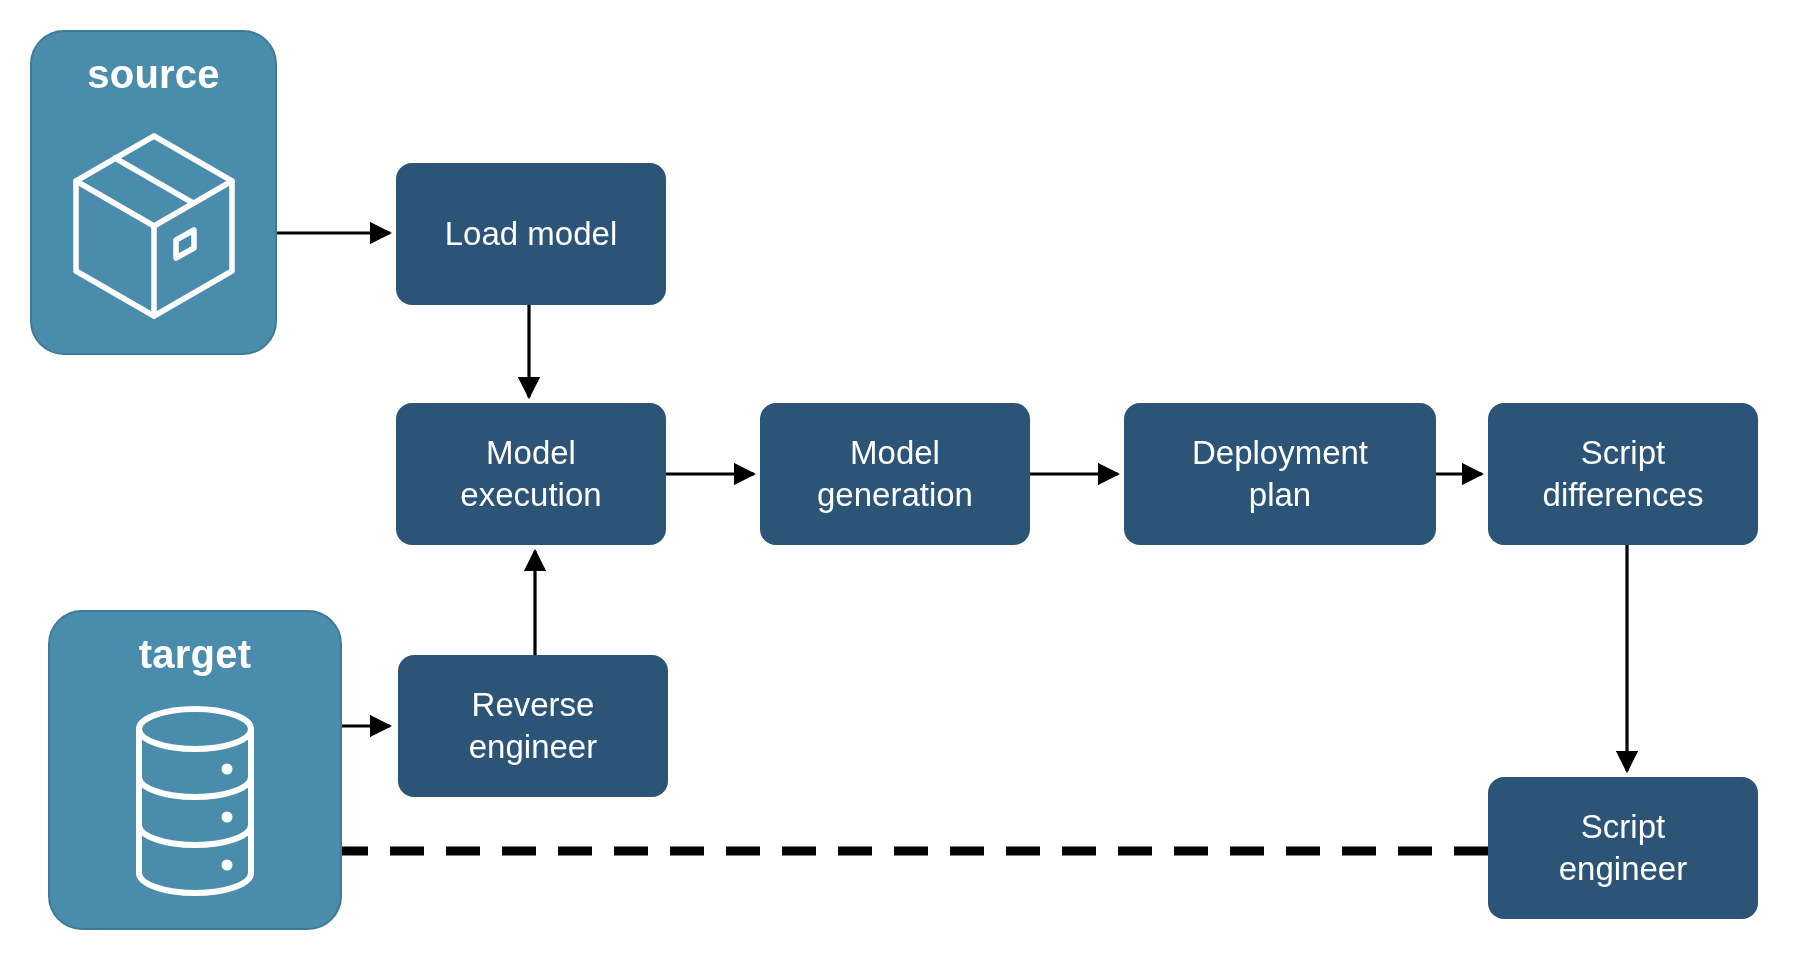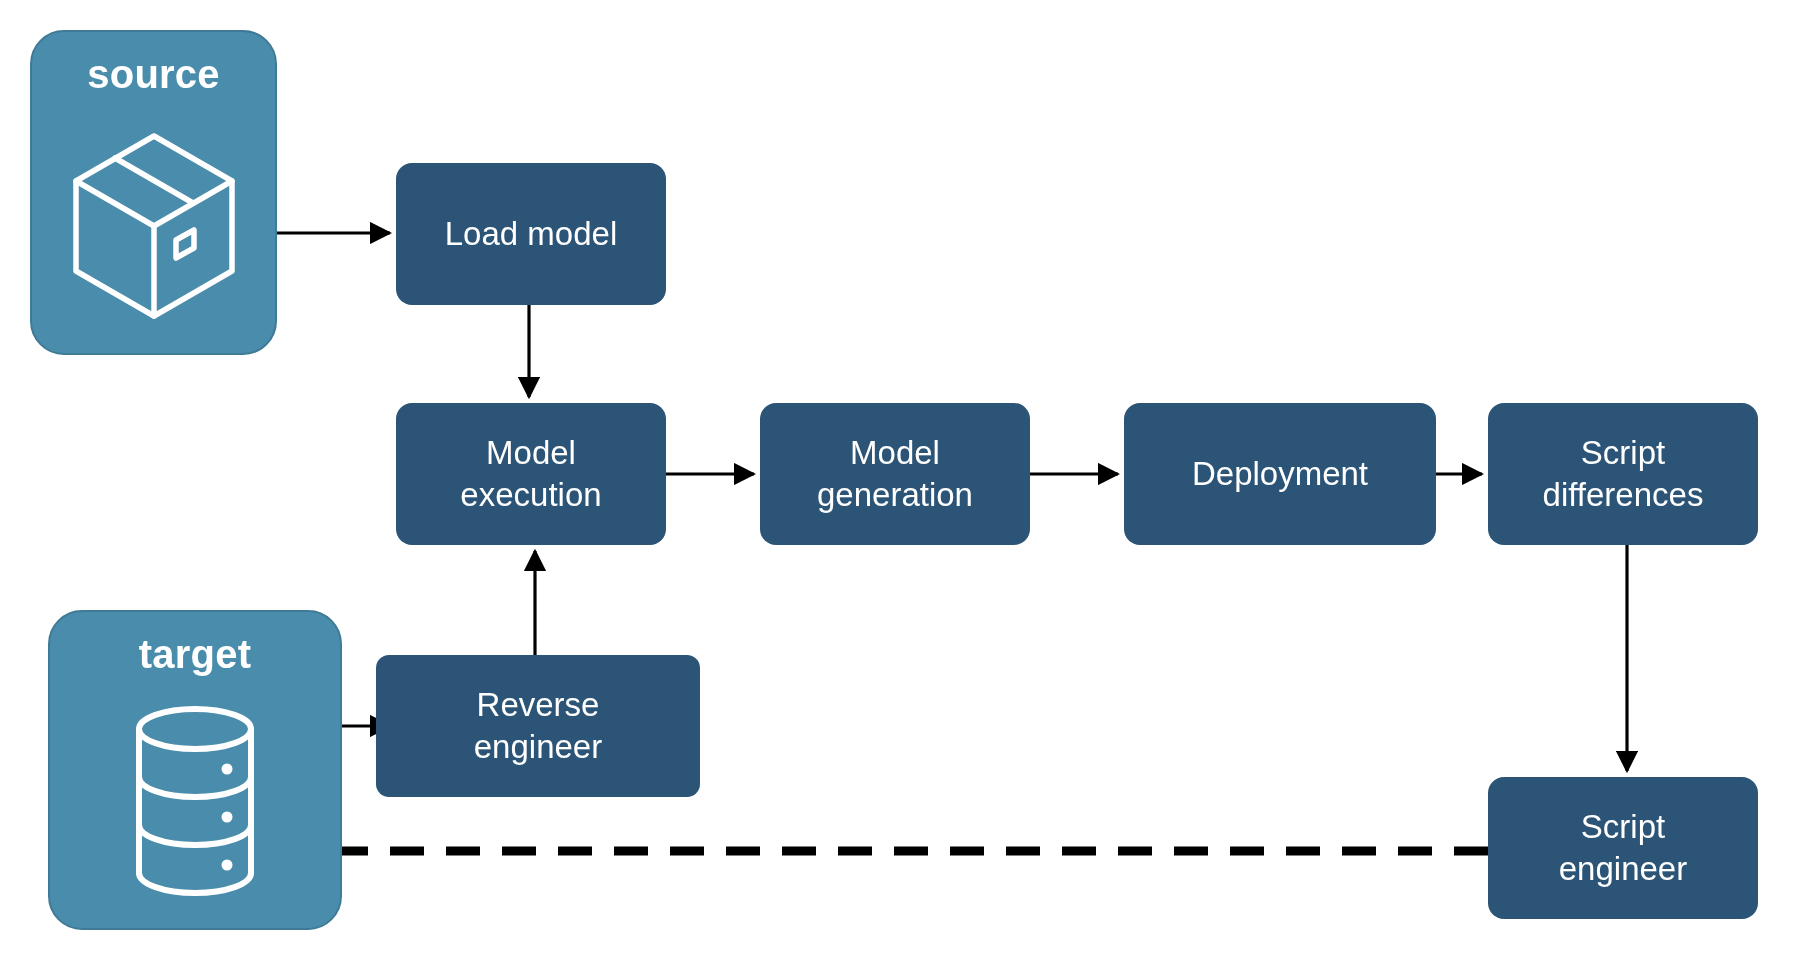--- a/index.html
+++ b/index.html
@@ -152,37 +152,38 @@
     </div>
   </div>
 
   <div class="process" style="left:396px; top:403px; width:270px; height:142px;">
     <div>
       <span>Model</span>
       <span>execution</span>
     </div>
   </div>
 
-  <div class="process" style="left:376px; top:655px; width:324px; height:142px;border-radius:13px;">
+  <div class="process" style="left:398px; top:655px; width:270px; height:142px;">
     <div>
       <span>Reverse</span>
       <span>engineer</span>
     </div>
   </div>
 
   <div class="process" style="left:760px; top:403px; width:270px; height:142px;">
     <div>
       <span>Model</span>
       <span>generation</span>
     </div>
   </div>
 
   <div class="process" style="left:1124px; top:403px; width:312px; height:142px;">
     <div>
       <span>Deployment</span>
+      <span>plan</span>
     </div>
   </div>
 
   <div class="process" style="left:1488px; top:403px; width:270px; height:142px;">
     <div>
       <span>Script</span>
       <span>differences</span>
     </div>
   </div>
 

